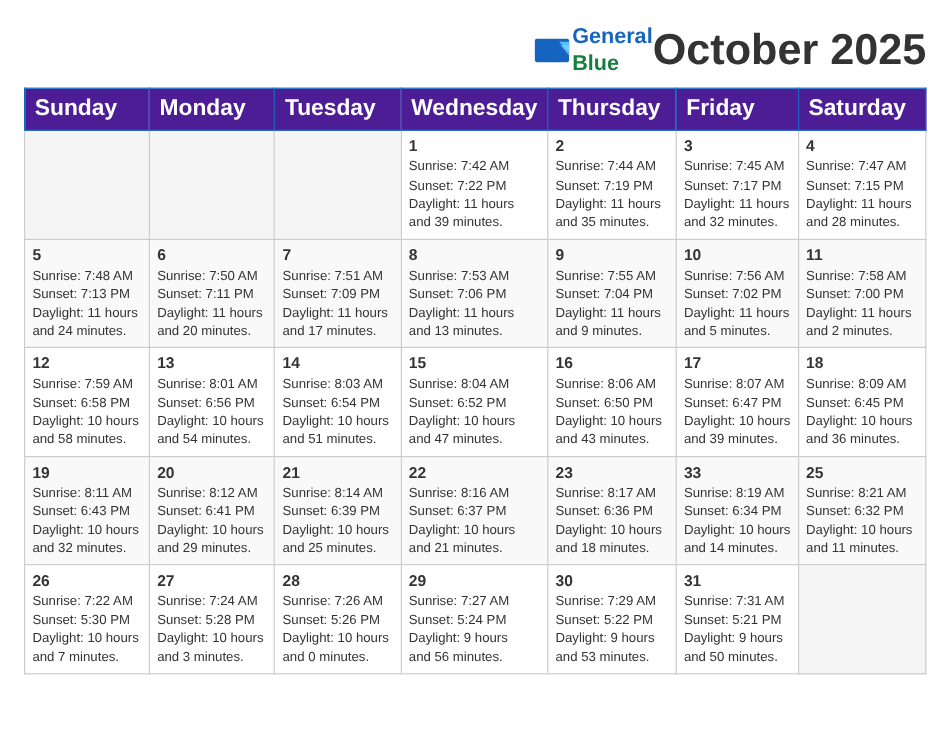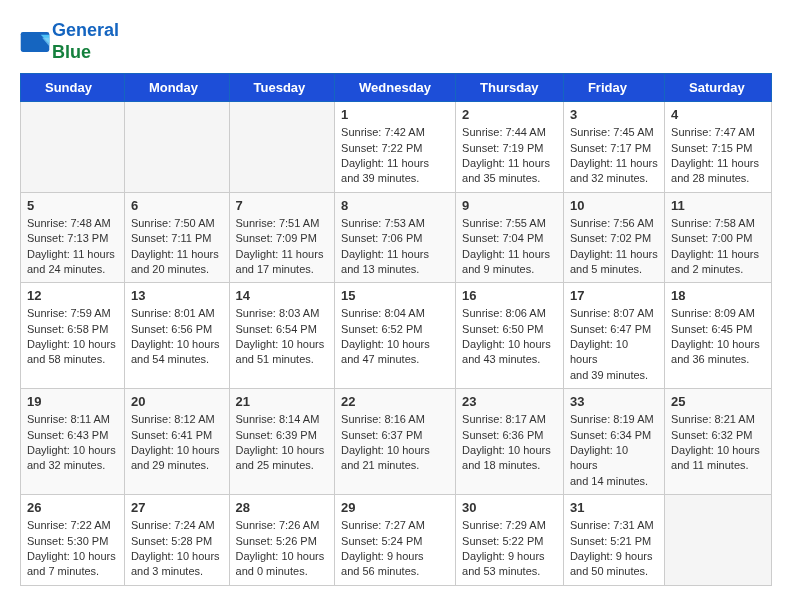--- a/index.html
+++ b/index.html
@@ -5,21 +5,21 @@
     * { box-sizing: border-box; margin: 0; padding: 0; }
     body {
       font-family: Arial, sans-serif;
       background: #fff;
       width: 792px;
       min-height: 612px;
       padding: 20px;
     }
     .header {
       display: flex;
-      justify-content: space-between;
+      justify-content: flex-end;
       align-items: flex-start;
       margin-bottom: 10px;
     }
     .logo {
       display: flex;
       align-items: center;
     }
     .logo-text {
       font-size: 18px;
       font-weight: bold;
@@ -45,25 +45,25 @@
     .location {
       font-size: 14px;
       color: #555;
     }
     .calendar {
       width: 100%;
       border-collapse: collapse;
       border: 1px solid #ccc;
     }
     .calendar th {
-      background: #1d4ed8;
+      background: #4c1d95;
       color: #fff;
       text-align: left;
-      padding: 6px 24px;
-      font-size: 13px;
+      padding: 6px 8px;
+      font-size: 19px;
       font-weight: bold;
       border: 1px solid #1565c0;
     }
     .calendar td {
       border: 1px solid #ccc;
       vertical-align: top;
       padding: 5px 6px;
       width: 108px;
       min-height: 80px;
       font-size: 11px;
@@ -100,20 +100,21 @@
       <rect x="0" y="0" width="40" height="28" rx="3" fill="#1565c0"></rect>
       <polygon points="28,4 40,4 40,16" fill="#4fc3f7"></polygon>
       <polygon points="30,8 40,8 40,20" fill="#81d4fa" opacity="0.7"></polygon>
     </svg>
     <div class="logo-text">
       <span>General</span><br>
       <span style="color:#15803d;">Blue</span>
     </div>
   </div>
   <div class="title-block">
+    <div class="month-title">October 2025</div>
   </div>
 </div>
 
 <table class="calendar">
   <thead>
     <tr>
     <th>Sunday</th>
         <th>Monday</th>
         <th>Tuesday</th>
         <th>Wednesday</th>

